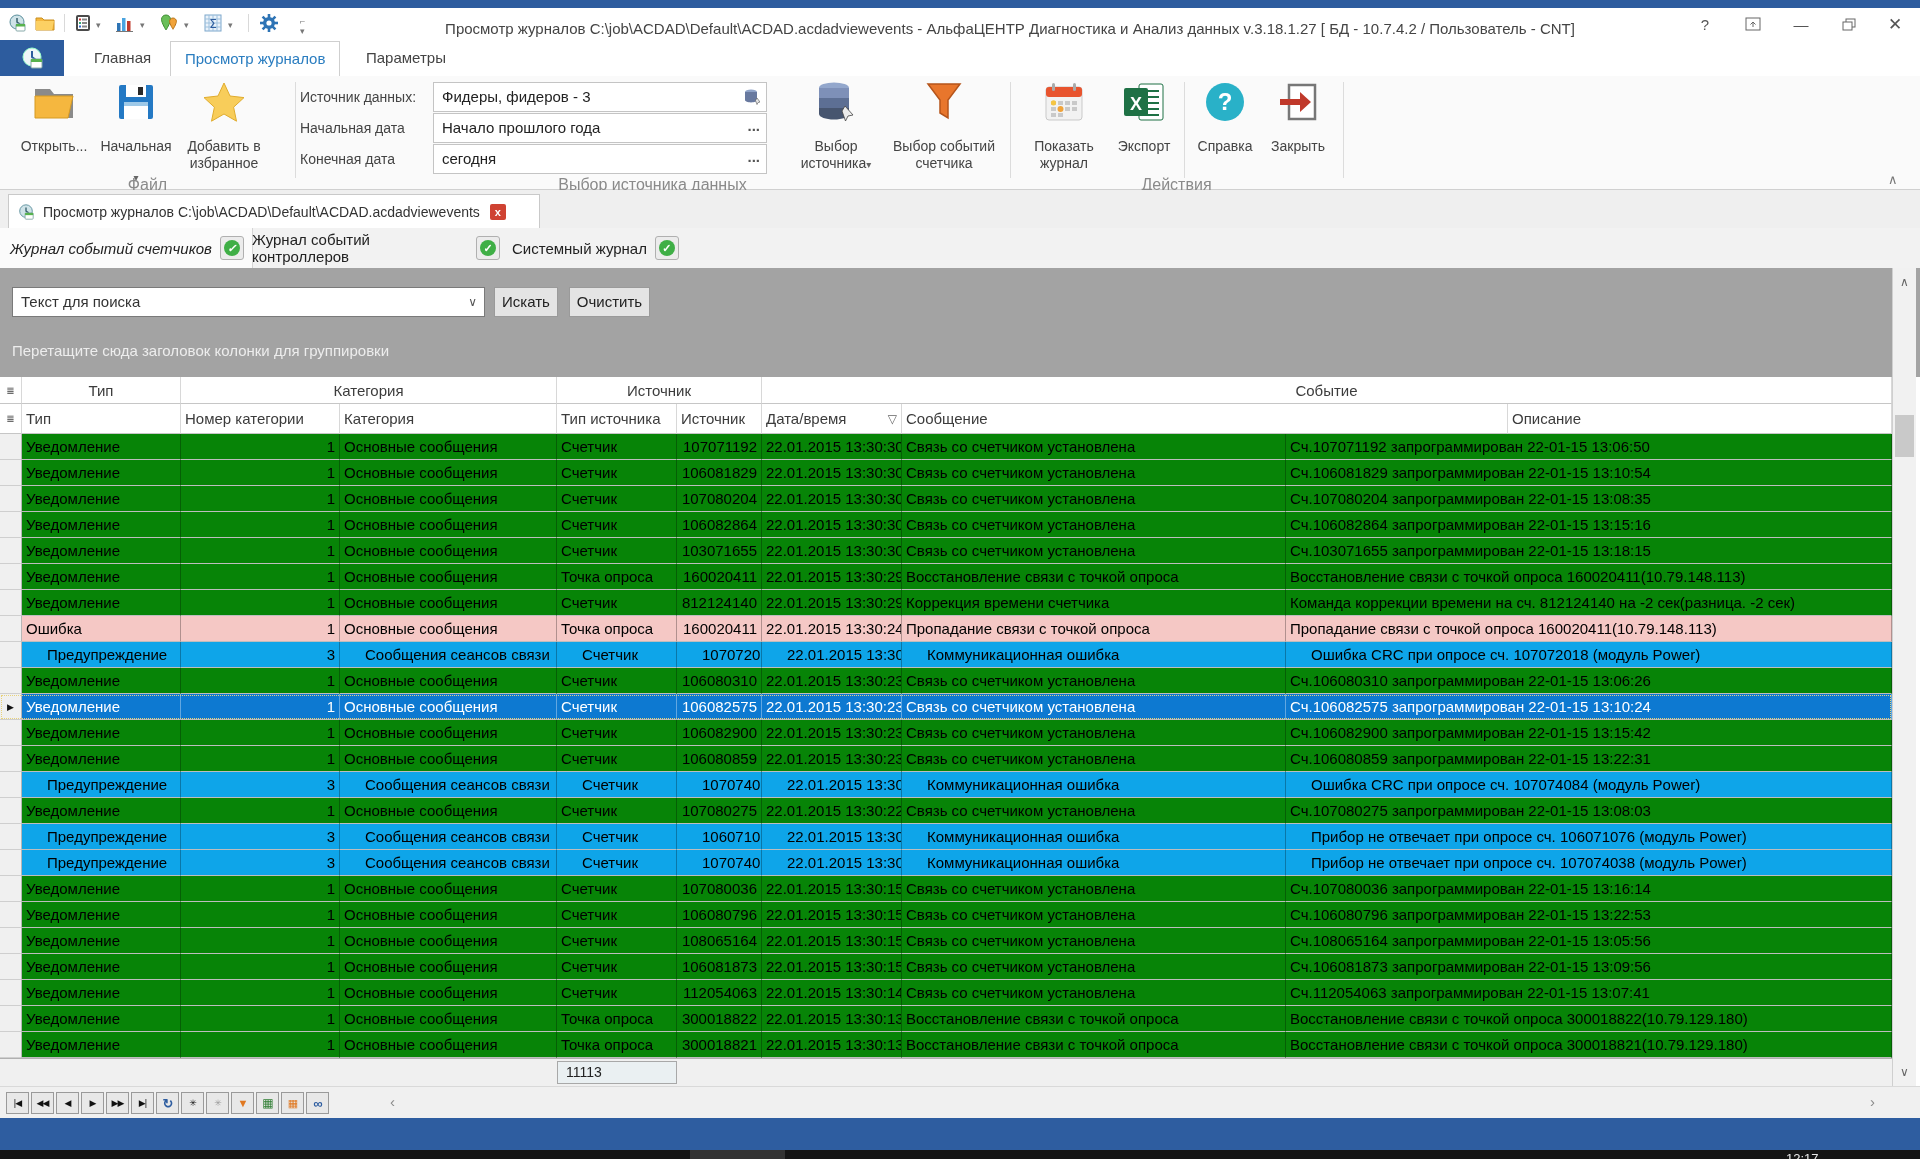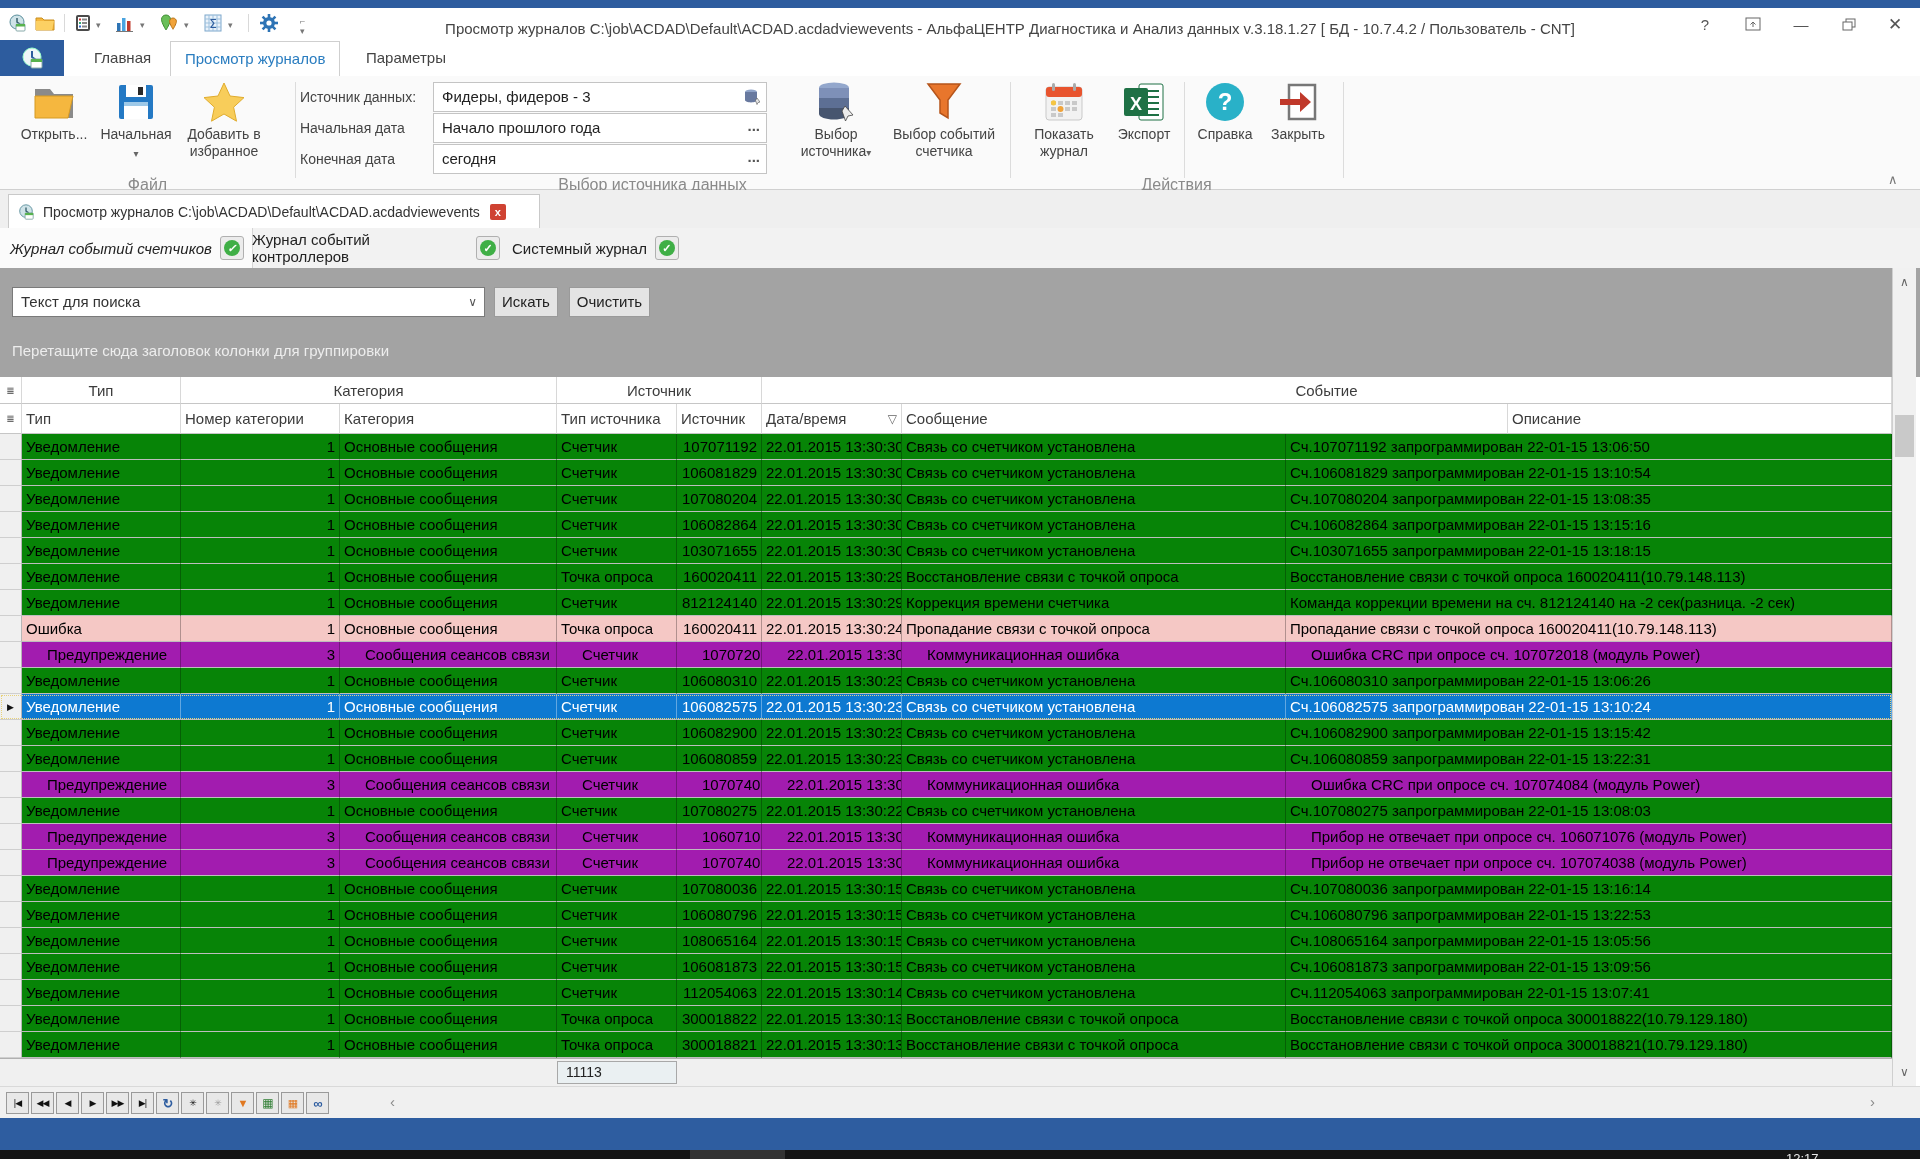--- a/index.html
+++ b/index.html
@@ -20,21 +20,21 @@
   #tabrow{left:0;top:40px;width:1920px;height:36px;background:#ffffff;border-bottom:1px solid #d5d5d5;}
   #app-logo{position:absolute;left:0;top:0;width:64px;height:36px;background:#2d5c9e;display:flex;align-items:center;justify-content:center;}
   .rtab{position:absolute;top:0;height:35px;line-height:35px;font-size:15px;color:#444;padding:0 14px;}
   .rtab.active{background:#fff;border:1px solid #cfcfcf;border-bottom:1px solid #fff;color:#2a7dc0;top:1px;height:35px;line-height:33px;margin-left:8px;}
   
   #ribbon{left:0;top:76px;width:1920px;height:113px;background:#fafafa;border-bottom:1px solid #d0d0d0;}
   .rsep{position:absolute;top:6px;width:1px;height:96px;background:#dcdcdc;}
   .rgroup-label{position:absolute;top:100px;font-size:16px;color:#8a8a8a;text-align:center;}
   .rbtn{position:absolute;top:4px;display:flex;flex-direction:column;align-items:center;text-align:center;cursor:default;}
   .rbtn .ric{height:44px;display:flex;align-items:center;justify-content:center;}
-  .rbtn .rlb{font-size:14px;color:#444;line-height:17px;margin-top:2px;}
+  .rbtn .rlb{font-size:14px;color:#444;line-height:17px;margin-top:14px;}
   .fld-label{position:absolute;left:300px;width:130px;height:30px;line-height:30px;font-size:14px;color:#444;}
   .fld-box{position:absolute;left:433px;width:334px;height:30px;background:#fff;border:1px solid #c4c4c4;box-sizing:border-box;
            font-size:15px;color:#222;line-height:28px;padding:0 26px 0 8px;white-space:nowrap;overflow:hidden;}
   .fld-adorn{position:absolute;right:6px;top:0;height:28px;line-height:24px;color:#555;font-weight:bold;}
   #ribbon-collapse{position:absolute;left:1888px;top:96px;font-size:13px;color:#777;}
   
   #doctabs{left:0;top:190px;width:1920px;height:38px;background:#efefef;}
   #doctab{position:absolute;left:8px;top:4px;width:532px;height:34px;background:#fff;border:1px solid #c9c9c9;border-bottom:none;
           box-sizing:border-box;display:flex;align-items:center;font-size:14px;color:#333;}
   #doctab-close{width:16px;height:16px;background:#cf4232;color:#fff;font-size:11px;line-height:16px;text-align:center;
@@ -64,21 +64,21 @@
   .hcell .sortg{margin-left:auto;color:#666;font-size:12px;}
   #grid-body{position:absolute;left:0;top:57px;}
   .grow{display:flex;height:26px;box-sizing:border-box;}
   .gind{width:22px;box-sizing:border-box;background:#f0f0f0;border-right:1px solid #b6b6b6;border-bottom:1px solid #cfcfcf;
         font-size:9px;color:#111;display:flex;align-items:center;justify-content:center;}
   .gcell{box-sizing:border-box;border-right:1px solid rgba(0,0,0,0.28);border-bottom:1px solid #bdbdbd;
          white-space:nowrap;overflow:hidden;padding:0 4px;line-height:25px;color:#000;}
   .gcell.r{text-align:right;}
   .grow.green  .gcell{background:#078407;}
   .grow.pink   .gcell{background:#f5c8c5;}
-  .grow.yellow .gcell{background:#a21caf;padding-left:25px;}
+  .grow.yellow .gcell{background:#0ea5e9;padding-left:25px;}
   .grow.selected .gcell{background:#0d79d1;color:#fff;border-right-color:rgba(255,255,255,0.35);}
   .grow.selected{outline:1px dotted #e8d27a;outline-offset:-2px;}
   #grid-footer{position:absolute;left:0;top:681px;width:1892px;height:28px;background:#f0f0f0;border-top:1px solid #b0b0b0;box-sizing:border-box;}
   #footer-count{position:absolute;left:557px;top:2px;width:120px;height:23px;background:#eaf0f2;border:1px solid #a8a8a8;
         box-sizing:border-box;font-size:14px;color:#222;line-height:21px;padding-left:8px;}
   
   #vscroll{left:1892px;top:268px;width:24px;height:818px;background:#f1f1f1;border-left:1px solid #cfcfcf;box-sizing:border-box;}
   #vscroll .varrow{position:absolute;left:0;width:23px;height:24px;color:#666;font-size:12px;text-align:center;line-height:24px;}
   #vthumb{position:absolute;left:2px;top:147px;width:19px;height:42px;background:#c9c9c9;}
   

